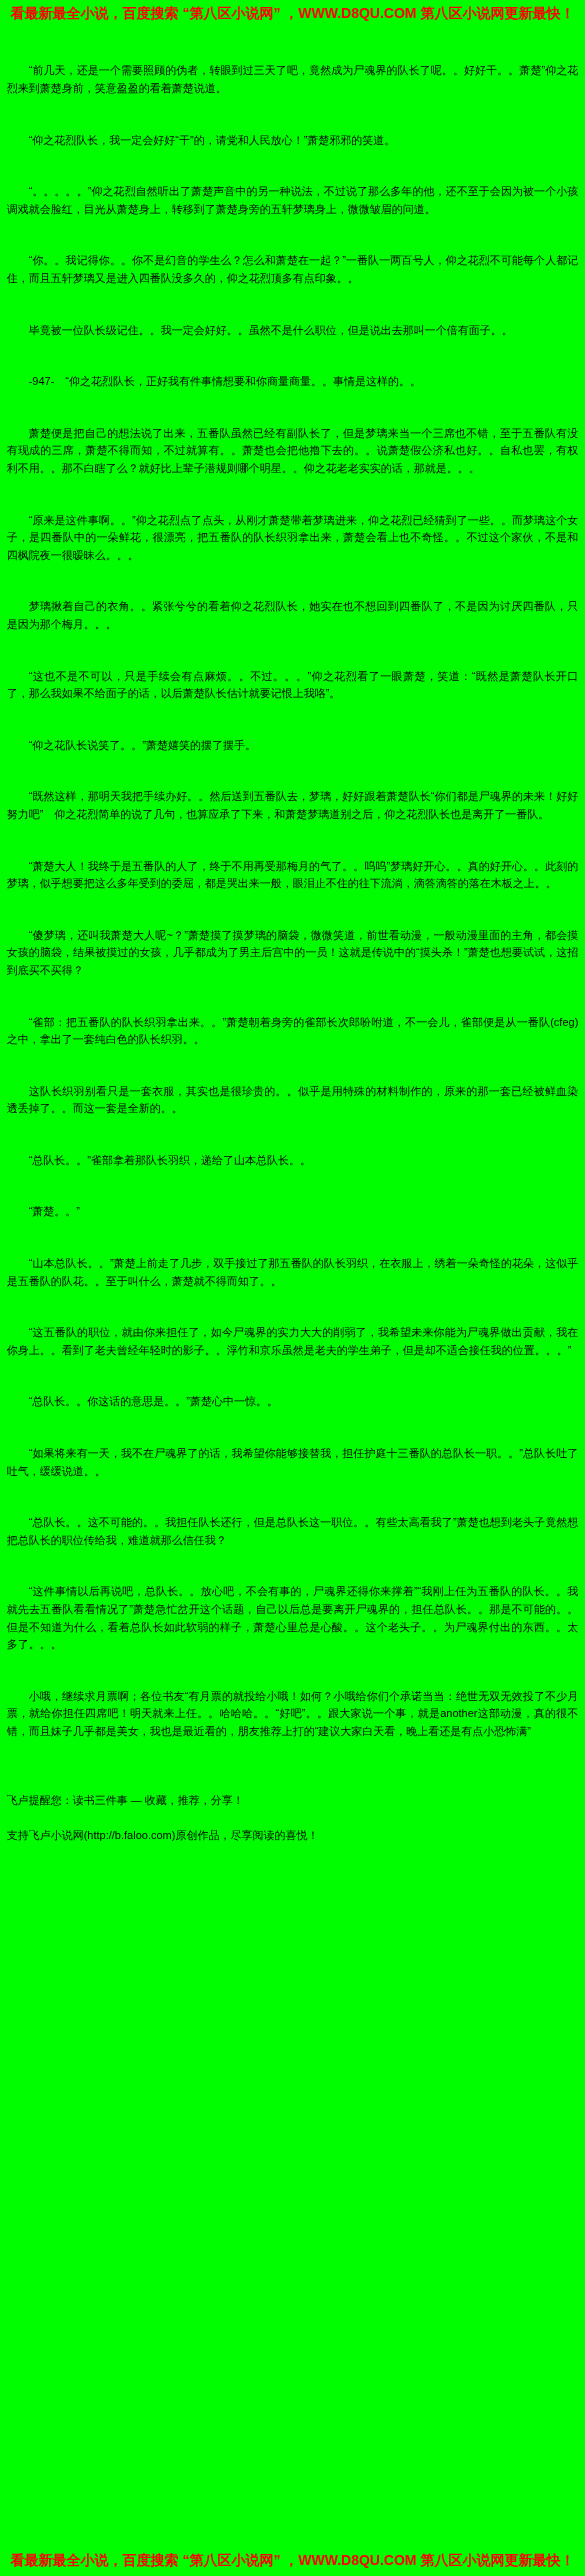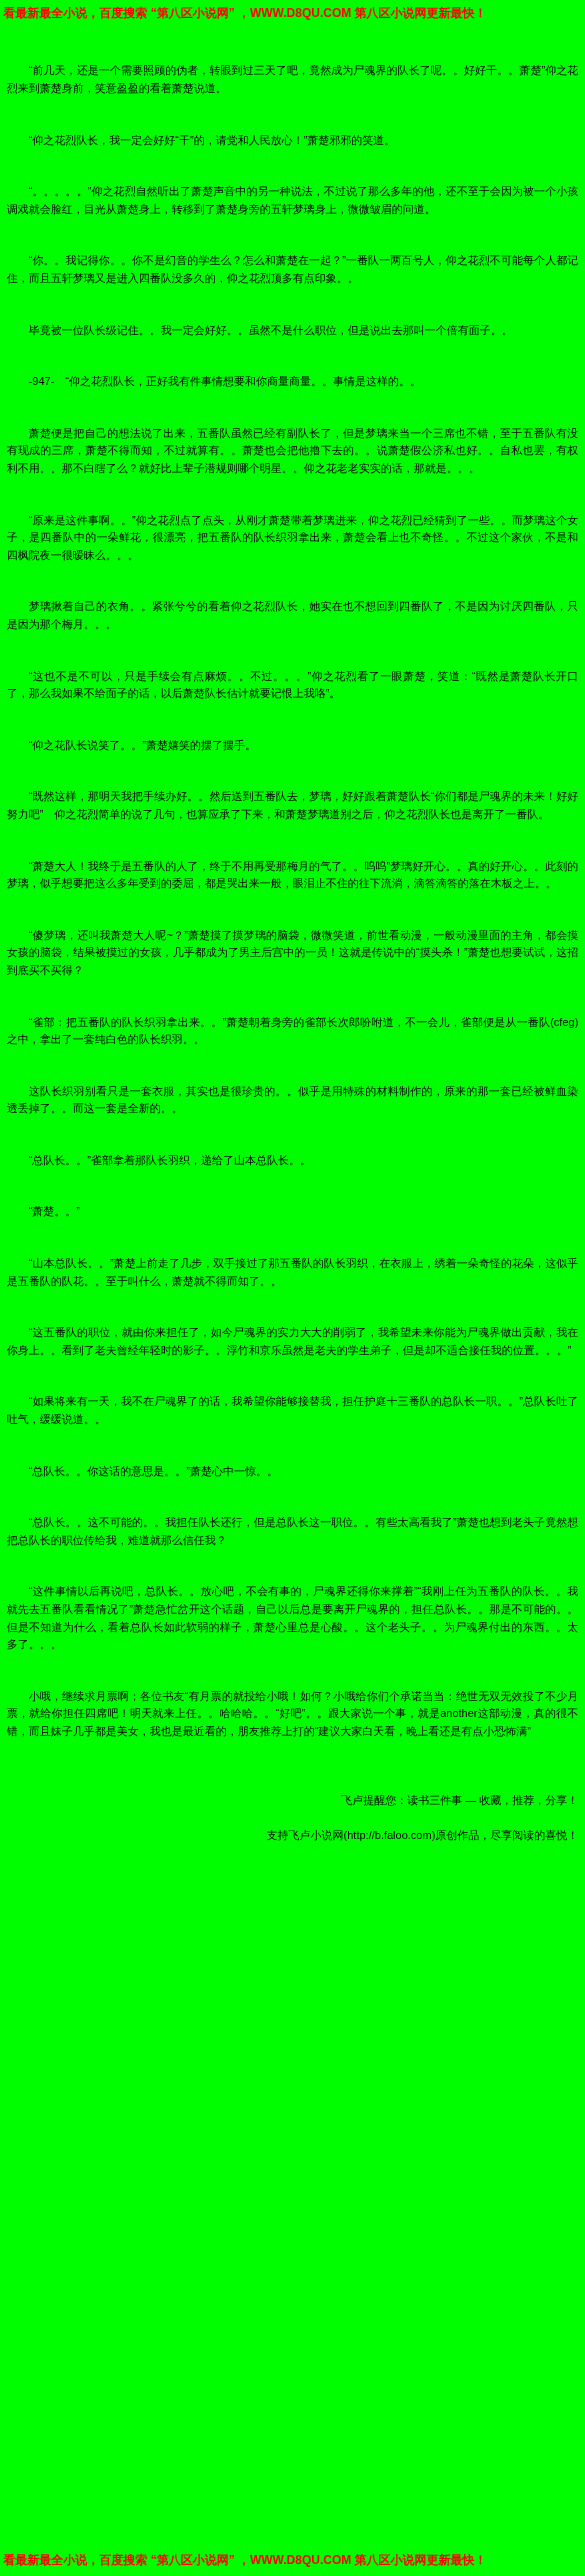--- a/index.html
+++ b/index.html
@@ -12,22 +12,23 @@
     background: #00fd00;
     font-family: "Liberation Sans", "DejaVu Sans", sans-serif;
     color: #000;
     box-sizing: border-box;
     display: flex;
     flex-direction: column;
   }
   .banner {
     color: #ff0000;
     font-weight: bold;
-    font-size: 12px;
+    font-size: 14px;
     line-height: 13.4px;
+    text-align: center;
     padding: 6.7px 3.3px;
     cursor: pointer;
     white-space: nowrap;
   }
   .banner.bottom {
     margin-top: auto;
     padding-bottom: 8.4px;
   }
   .content {
     padding: 1.7px 6.7px 0 6.7px;
@@ -37,21 +38,20 @@
   }
   .content p.para {
     margin: 34px 0;
     text-indent: 2em;
     word-break: break-all;
   }
   .footer-block {
     padding: 0 6.7px;
     font-size: 11px;
     line-height: 17.6px;
-    text-align: right;
   }
   .footer-block p {
     margin: 17.6px 0;
   }
 </style>
 </head>
 <body>
 
 <div class="banner top">看最新最全小说，百度搜索 “第八区小说网” ，WWW.D8QU.COM 第八区小说网更新最快！</div>
 
@@ -69,22 +69,22 @@
     <p class="para">“仰之花队长说笑了。。”萧楚嬉笑的摆了摆手。</p>
     <p class="para">“既然这样，那明天我把手续办好。。然后送到五番队去，梦璃，好好跟着萧楚队长“你们都是尸魂界的未来！好好努力吧”　仰之花烈简单的说了几句，也算应承了下来，和萧楚梦璃道别之后，仰之花烈队长也是离开了一番队。</p>
     <p class="para">“萧楚大人！我终于是五番队的人了，终于不用再受那梅月的气了。。呜呜”梦璃好开心。。真的好开心。。此刻的梦璃，似乎想要把这么多年受到的委屈，都是哭出来一般，眼泪止不住的往下流淌，滴答滴答的落在木板之上。。</p>
     <p class="para">“傻梦璃，还叫我萧楚大人呢~？”萧楚摸了摸梦璃的脑袋，微微笑道，前世看动漫，一般动漫里面的主角，都会摸女孩的脑袋，结果被摸过的女孩，几乎都成为了男主后宫中的一员！这就是传说中的“摸头杀！”萧楚也想要试试，这招到底买不买得？</p>
     <p class="para">“雀部：把五番队的队长织羽拿出来。。”萧楚朝着身旁的雀部长次郎吩咐道，不一会儿，雀部便是从一番队(cfeg)之中，拿出了一套纯白色的队长织羽。。</p>
     <p class="para">这队长织羽别看只是一套衣服，其实也是很珍贵的。。似乎是用特殊的材料制作的，原来的那一套已经被鲜血染透丢掉了。。而这一套是全新的。。</p>
     <p class="para">“总队长。。”雀部拿着那队长羽织，递给了山本总队长。。</p>
     <p class="para">“萧楚。。”</p>
     <p class="para">“山本总队长。。”萧楚上前走了几步，双手接过了那五番队的队长羽织，在衣服上，绣着一朵奇怪的花朵，这似乎是五番队的队花。。至于叫什么，萧楚就不得而知了。。</p>
     <p class="para">“这五番队的职位，就由你来担任了，如今尸魂界的实力大大的削弱了，我希望未来你能为尸魂界做出贡献，我在你身上。。看到了老夫曾经年轻时的影子。。浮竹和京乐虽然是老夫的学生弟子，但是却不适合接任我的位置。。。”</p>
+    <p class="para">“总队长。。你这话的意思是。。”萧楚心中一惊。。</p>
     <p class="para">“如果将来有一天，我不在尸魂界了的话，我希望你能够接替我，担任护庭十三番队的总队长一职。。”总队长吐了吐气，缓缓说道。。</p>
-    <p class="para">“总队长。。你这话的意思是。。”萧楚心中一惊。。</p>
     <p class="para">“总队长。。这不可能的。。我担任队长还行，但是总队长这一职位。。有些太高看我了”萧楚也想到老头子竟然想把总队长的职位传给我，难道就那么信任我？</p>
     <p class="para">“这件事情以后再说吧，总队长。。放心吧，不会有事的，尸魂界还得你来撑着”“我刚上任为五番队的队长。。我就先去五番队看看情况了”萧楚急忙岔开这个话题，自己以后总是要离开尸魂界的，担任总队长。。那是不可能的。。但是不知道为什么，看着总队长如此软弱的样子，萧楚心里总是心酸。。这个老头子。。为尸魂界付出的东西。。太多了。。。</p>
     <p class="para">小哦，继续求月票啊；各位书友“有月票的就投给小哦！如何？小哦给你们个承诺当当：绝世无双无效投了不少月票，就给你担任四席吧！明天就来上任。。哈哈哈。。“好吧”。。跟大家说一个事，就是another这部动漫，真的很不错，而且妹子几乎都是美女，我也是最近看的，朋友推荐上打的“建议大家白天看，晚上看还是有点小恐怖满”</p>
   </div>
 
 <div class="footer-block">
   <p>飞卢提醒您：读书三件事 — 收藏，推荐，分享！</p>
   <p>支持飞卢小说网(http://b.faloo.com)原创作品，尽享阅读的喜悦！</p>
 </div>
 

